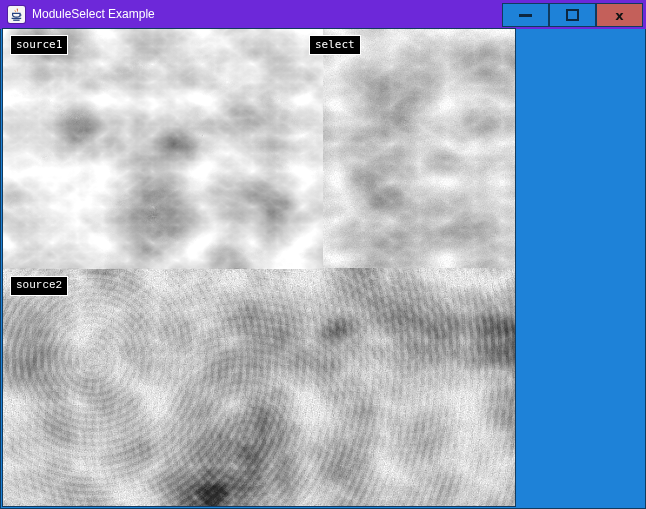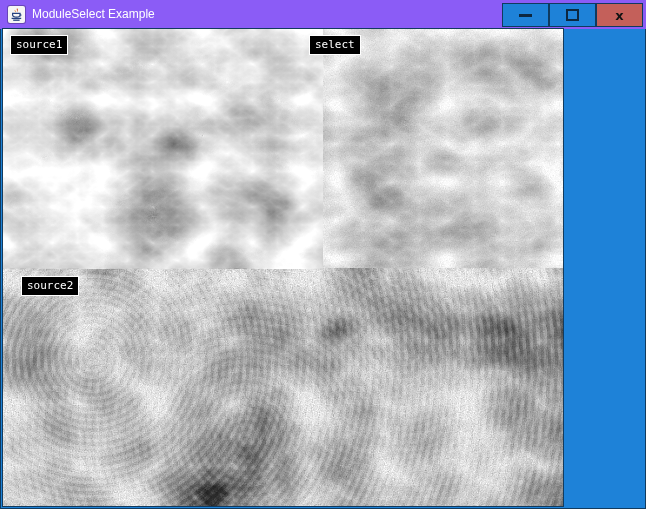--- a/index.html
+++ b/index.html
@@ -9,21 +9,21 @@
     width:646px; height:509px;
     background:#1E82D8;              
     box-shadow: inset 0 0 0 1px #123B5E; 
     overflow:hidden;
     box-sizing:border-box;
   }
 
   
   .titlebar {
     position:absolute; left:0; top:0; width:100%; height:29px;
-    background:#8b5cf6;
+    background:#6d28d9;
   }
   .app-icon {
     position:absolute; left:8px; top:6px; width:17px; height:17px;
     background:#f5f5f5; border-radius:2px;
     box-shadow: 0 0 0 1px rgba(0,0,0,0.25);
   }
   .app-icon svg { position:absolute; left:1px; top:1px; }
   .title-text {
     position:absolute; left:32px; top:7px;
     color:#ffffff; font-size:12px; line-height:15px;
@@ -44,21 +44,21 @@
   .ctrl-btn.close { background:#C4605A; }
   .glyph-min { width:13px; height:3px; background:#0D2740; }
   .glyph-max { width:9px; height:8px; border:2px solid #0D2740; background:transparent; }
   .glyph-close {
     color:#141414; font-weight:bold; font-size:13px; line-height:13px;
     font-family:"DejaVu Sans", sans-serif;
   }
 
   
   .client {
-    position:absolute; left:3px; top:29px; width:560px; height:477px;
+    position:absolute; left:3px; top:29px; width:512px; height:477px;
     background:#4a4a4a;
     box-shadow: 0 0 0 1px #123B5E; 
     overflow:hidden;
   }
   .client svg.noise { position:absolute; left:0; top:0; display:block; }
 
   .rings {
     position:absolute; left:0; top:239px; width:640px; height:238px;
     background-image:
       repeating-radial-gradient(circle at 14% 38%, rgba(0,0,0,0.5) 0 3px, rgba(255,255,255,0.25) 4px 7px),
@@ -82,21 +82,21 @@
     background:#000000;
     border:1px solid #ffffff;
     color:#ffffff;
     font-family:"DejaVu Sans Mono", monospace;
     font-size:11px; line-height:13px;
     padding:2px 5px 3px 5px;
     white-space:nowrap;
   }
   .label-source1 { left:7px;   top:6px;   }
   .label-select  { left:306px; top:6px;   }
-  .label-source2 { left:18px;   top:247px; }
+  .label-source2 { left:7px;   top:247px;font-family:Liberation Mono, monospace; }
 </style>
 </head>
 <body>
 
 <div class="window">
 
   <div class="titlebar">
     <div class="app-icon">
       <svg width="15" height="15" viewBox="0 0 15 15">
         <path d="M8.2 1.2 C6.4 2.6 9.8 3.4 7.6 5.2 C9.6 4.4 9.2 2.6 8.2 1.2 Z" fill="#D44A1F"></path>

